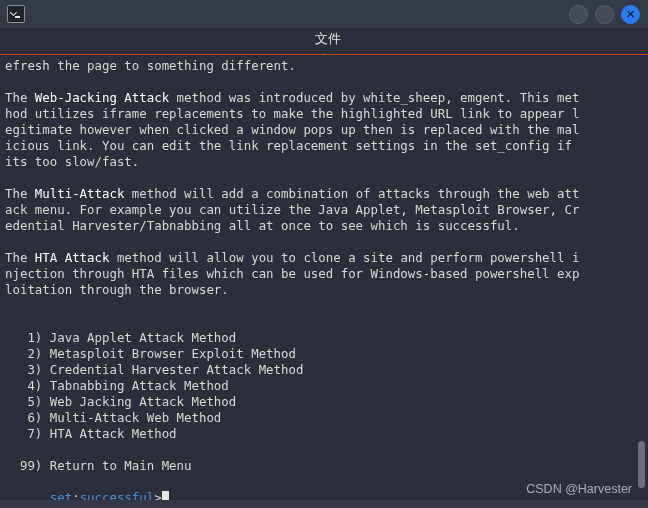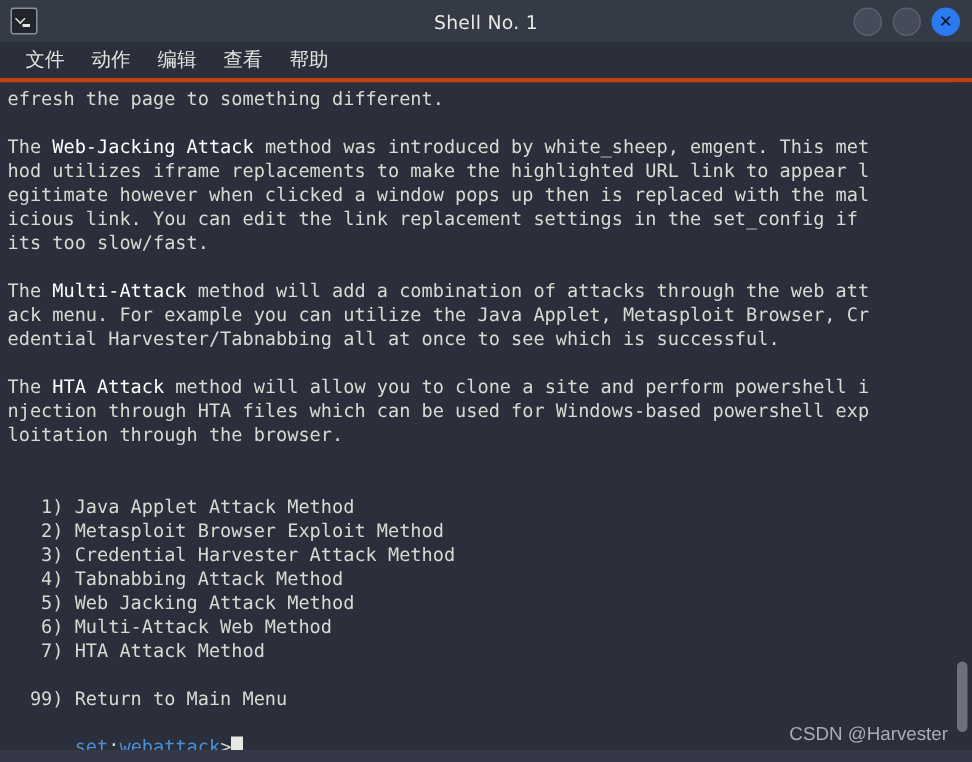--- a/index.html
+++ b/index.html
@@ -95,21 +95,22 @@
   }
 
   
   #menubar {
     height: 27px;
     background: #2b2f3c;
     display: flex;
     align-items: center;
     padding-left: 8px;
     box-sizing: border-box;
-    border-bottom: 3px solid #c2410c;
+    border-bottom: 1px solid #c2410c;
+    flex-direction: column;
   }
   .menu-item {
     color: #e4e4de;
     font-size: 13px;
     padding: 2px 9px;
     cursor: default;
     font-family: "DejaVu Sans", sans-serif;
   }
 
   
@@ -197,21 +198,20 @@
     background: #343847;
   }
 </style>
 </head>
 <body>
 
 <div id="window">
 
   <div id="titlebar">
     <div id="app-icon"></div>
-    <div id="title-text">Shell No. 1</div>
     <div id="window-controls">
       <div class="wc-btn">
         <span class="glyph"></span>
       </div>
       <div class="wc-btn">
         <span class="glyph"></span>
       </div>
       <div class="wc-btn close">
         <span class="glyph">✕</span>
       </div>
@@ -223,21 +223,21 @@
     <div class="menu-item">动作</div>
     <div class="menu-item">编辑</div>
     <div class="menu-item">查看</div>
     <div class="menu-item">帮助</div>
   </div>
 
   <div id="terminal">
     <div id="term-text"><div class="ln">efresh the page to something different.</div><div class="ln blankline">&nbsp;</div><div class="ln"><span>The </span><span class="bold">Web-Jacking Attack</span><span> method was introduced by white_sheep, emgent. This met</span></div><div class="ln">hod utilizes iframe replacements to make the highlighted URL link to appear l</div><div class="ln">egitimate however when clicked a window pops up then is replaced with the mal</div><div class="ln">icious link. You can edit the link replacement settings in the set_config if</div><div class="ln">its too slow/fast.</div><div class="ln blankline">&nbsp;</div><div class="ln"><span>The </span><span class="bold">Multi-Attack</span><span> method will add a combination of attacks through the web att</span></div><div class="ln">ack menu. For example you can utilize the Java Applet, Metasploit Browser, Cr</div><div class="ln">edential Harvester/Tabnabbing all at once to see which is successful.</div><div class="ln blankline">&nbsp;</div><div class="ln"><span>The </span><span class="bold">HTA Attack</span><span> method will allow you to clone a site and perform powershell i</span></div><div class="ln">njection through HTA files which can be used for Windows-based powershell exp</div><div class="ln">loitation through the browser.</div><div class="ln blankline">&nbsp;</div><div class="ln blankline">&nbsp;</div><div class="ln">   1) Java Applet Attack Method</div><div class="ln">   2) Metasploit Browser Exploit Method</div><div class="ln">   3) Credential Harvester Attack Method</div><div class="ln">   4) Tabnabbing Attack Method</div><div class="ln">   5) Web Jacking Attack Method</div><div class="ln">   6) Multi-Attack Web Method</div><div class="ln">   7) HTA Attack Method</div><div class="ln blankline">&nbsp;</div><div class="ln">  99) Return to Main Menu</div></div>
 
     <div id="prompt-line">
-      <span class="p-kw">set</span><span class="p-sep">:</span><span class="p-kw">webattack</span><span class="p-sep">&gt;</span><span id="cursor"></span>
+      <span class="p-kw">set</span><span class="p-sep">:</span><span class="p-kw">successful</span><span class="p-sep">&gt;</span><span id="cursor"></span>
     </div>
 
     <div id="watermark">CSDN @Harvester</div>
 
     <div id="scrollbar">
       <div id="scroll-thumb"></div>
     </div>
   </div>
 
   <div id="bottom-strip"></div>

